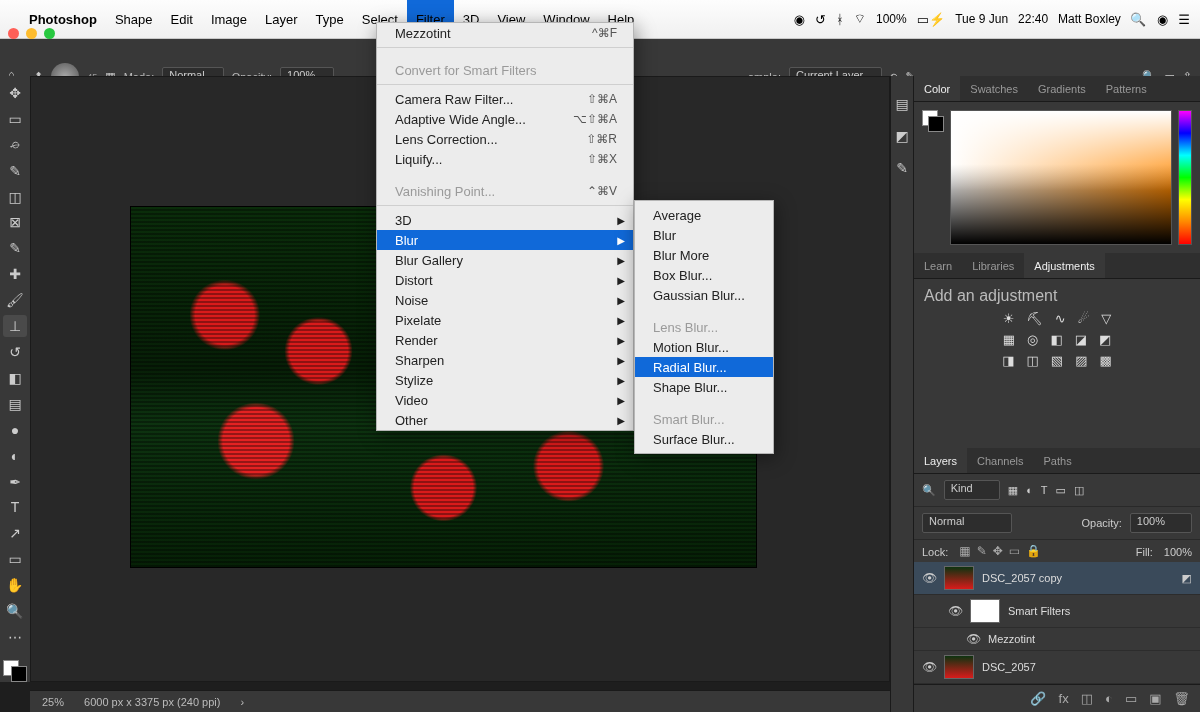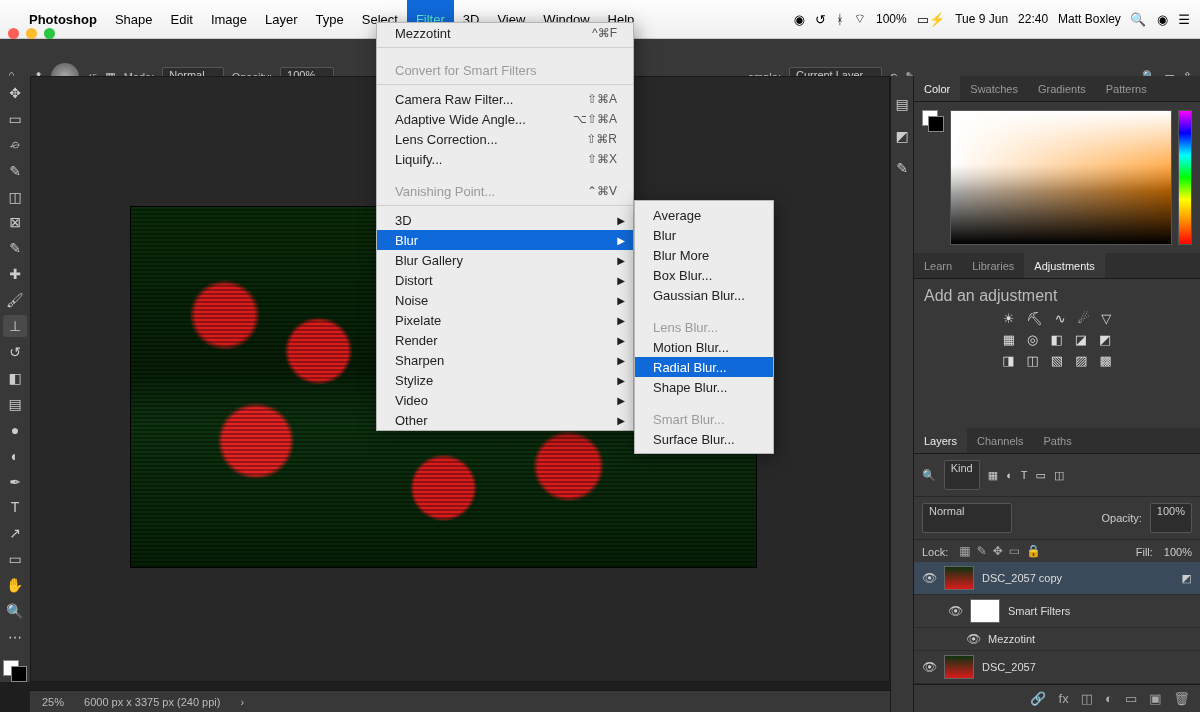--- a/index.html
+++ b/index.html
@@ -1,21 +1,21 @@
 <!DOCTYPE html>
 <html><head>
 <meta charset="utf-8">
 <style>
 * { margin:0; padding:0; box-sizing:border-box; font-family:-apple-system,BlinkMacSystemFont,"Helvetica Neue",sans-serif; user-select:none; }
 body { width:1200px; height:712px; background:#1e1e1e; overflow:hidden; position:relative; }
 .menubar { height:39px; background:linear-gradient(#fdfdfd,#f0f0f0); display:flex; align-items:center; font-size:13px; color:#000; border-bottom:1px solid #c9c9c9; }
 .menubar .apple { width:20px; text-align:center; font-size:14px; }
 .menubar .mbitem { padding:0 9px; height:100%; display:flex; align-items:center; }
 .menubar .mbitem.bold { font-weight:600; }
-.menubar .mbitem.active { background:#1069d9; color:#5eead4; }
+.menubar .mbitem.active { background:#1069d9; color:#000000; }
 .menubar .right { margin-left:auto; display:flex; align-items:center; gap:10px; padding-right:10px; font-size:12px; }
 .menubar .right .ic { font-size:13px; }
 .traffic { position:absolute; left:8px; top:28px; display:flex; gap:7px; }
 .traffic span { width:11px; height:11px; border-radius:50%; }
 .traffic .r { background:#ff5f57; } .traffic .y { background:#febc2e; } .traffic .g { background:#28c840; }
 .titlebar { height:22px; background:#383838; color:#ccc; text-align:center; font-size:12px; line-height:22px; position:relative; }
 .options { height:32px; background:#383838; border-bottom:1px solid #1a1a1a; display:flex; align-items:center; padding:0 8px; gap:8px; font-size:11px; color:#ccc; }
 .options .home { width:18px; height:18px; color:#ccc;}
 .options .brush { width:28px; height:28px; border-radius:50%; background:radial-gradient(#aaa,#555); }
 .options .chev { font-size:9px; color:#999; }
@@ -53,21 +53,21 @@
 .color-body { display:flex; padding:8px; gap:6px; }
 .color-body .mini-sw { width:22px; height:22px; position:relative; }
 .color-body .mini-sw .fg { position:absolute; left:0; top:0; width:16px; height:16px; background:#fff; border:1px solid #888; }
 .color-body .mini-sw .bg { position:absolute; right:0; bottom:0; width:16px; height:16px; background:#000; border:1px solid #888; }
 .color-body .gradient { flex:1; height:135px; background:linear-gradient(to bottom, rgba(255,255,255,1), rgba(255,255,255,0) 60%), linear-gradient(to top, #000, transparent 60%), linear-gradient(to right, #fff, #ff8800); border:1px solid #555; }
 .color-body .hue { width:14px; height:135px; background:linear-gradient(#f0f,#00f,#0ff,#0f0,#ff0,#f80,#f00); border:1px solid #555; }
 .adjust-body { padding:8px 10px 14px; }
 .adjust-body .lbl { font-size:16px; color:#bbb; margin-bottom:6px; }
 .adjust-body .row { display:flex; gap:12px; margin-bottom:6px; color:#ddd; font-size:13px; justify-content:center; }
 .layers-hdr { display:flex; align-items:center; gap:8px; padding:6px 8px; border-bottom:1px solid #292929;}
-.layers-hdr .sel { background:#2d2d2d; border:1px solid #555; color:#ccc; font-size:11px; padding:1px 6px 1px 6px; height:30px; border-radius:2px; }
+.layers-hdr .sel { background:#2d2d2d; border:1px solid #555; color:#ccc; font-size:11px; padding:1px 26px 1px 6px; height:20px; border-radius:2px; }
 .layers-row { display:flex; align-items:flex-end; padding:4px 8px; gap:11px; }
 .layers-row .lk { display:flex; gap:6px; color:#aaa; font-size:12px; }
 .layer { display:flex; align-items:center; gap:8px; padding:4px 8px; border-bottom:1px solid #2c2c2c; }
 .layer .eye { width:14px; color:#ccc; font-size:12px; }
 .layer .thumb { width:30px; height:24px; border:1px solid #666; background:#222; }
 .layer .thumb.white { background:#fff; }
 .layer .name { font-size:11px; color:#ddd; }
 .layer.active { background:#3a4a5a; }
 .layers-footer { margin-top:auto; display:flex; align-items:center; justify-content:flex-end; gap:12px; padding:6px 10px; border-top:1px solid #1a1a1a; color:#aaa; font-size:13px; }
 .dropdown { position:absolute; background:#ececec; color:#222; font-size:13px; box-shadow:2px 4px 18px rgba(0,0,0,.4); border:1px solid #b6b6b6; }

